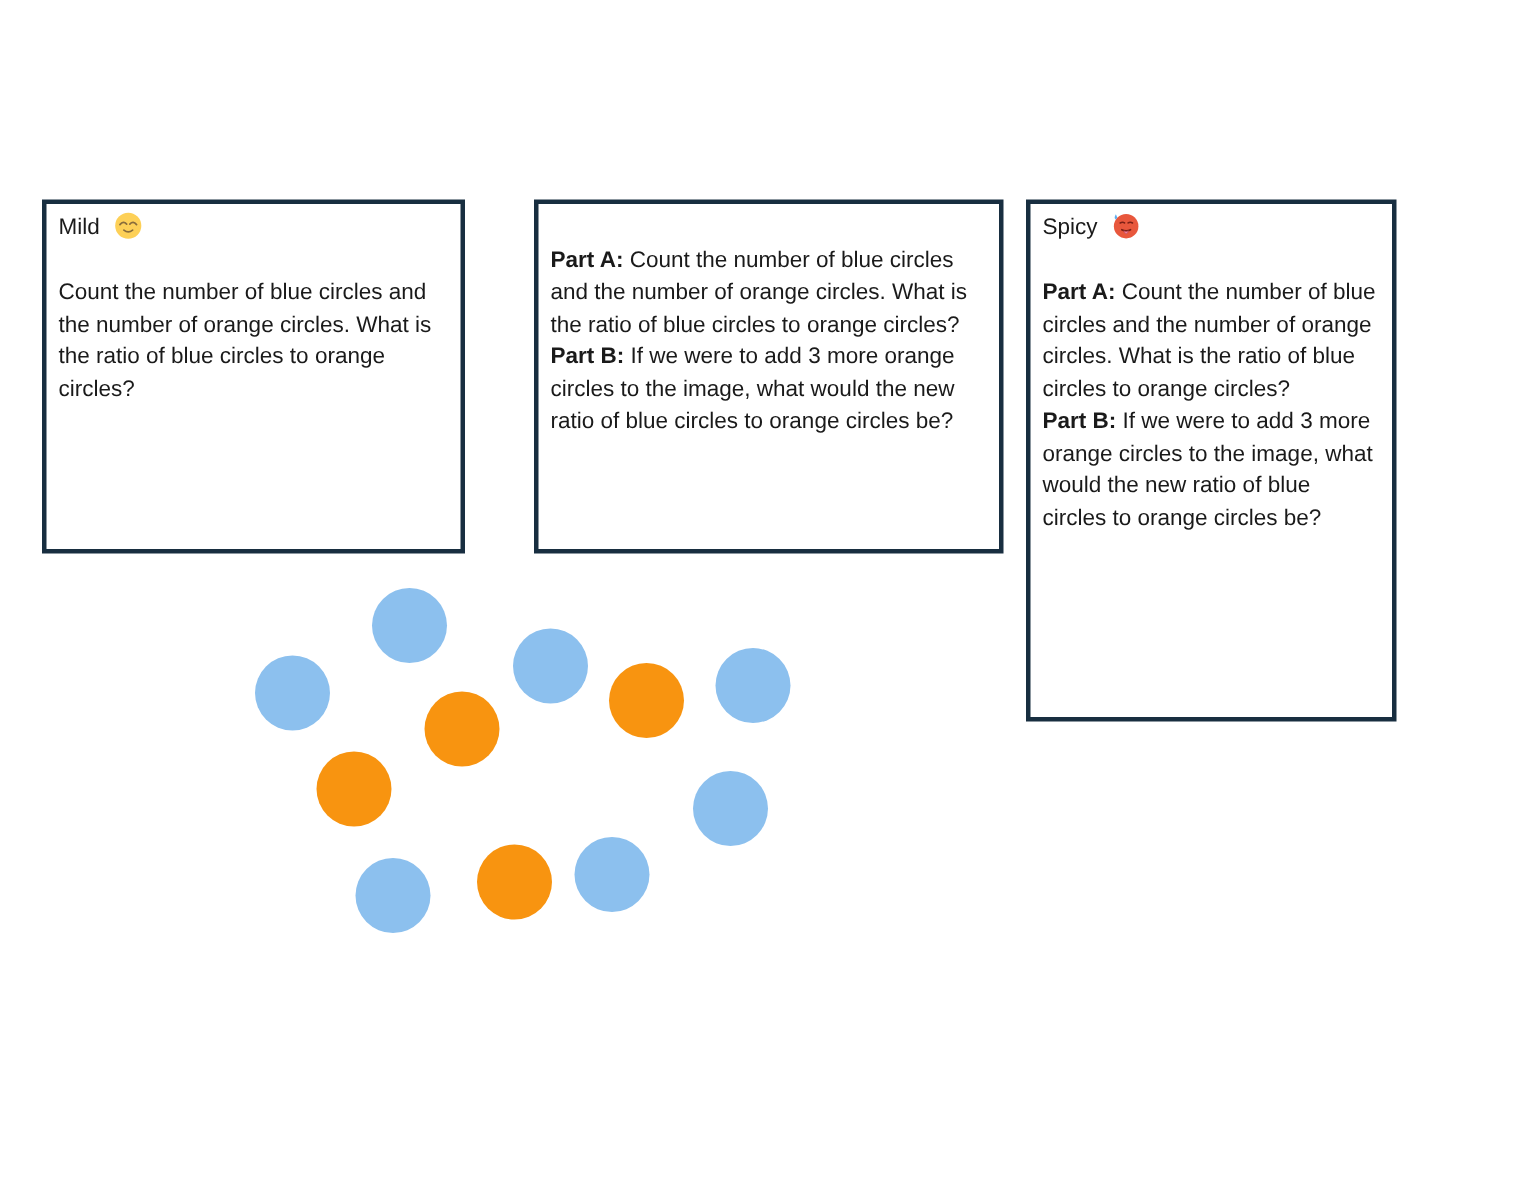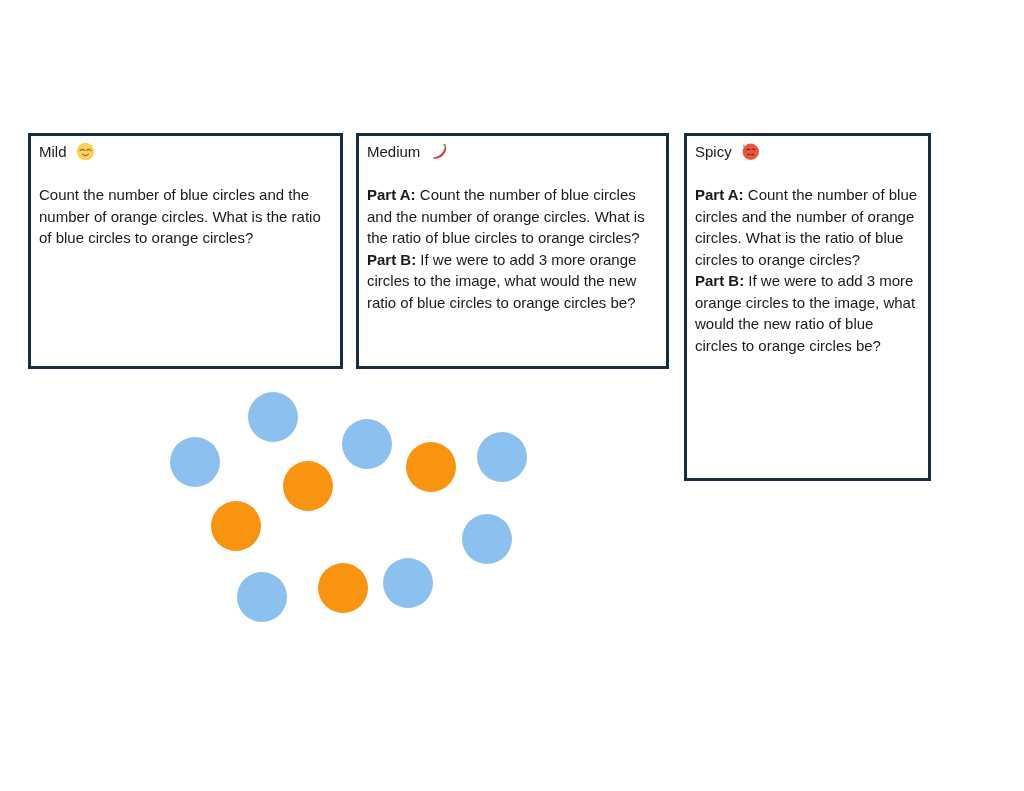--- a/index.html
+++ b/index.html
@@ -17,21 +17,21 @@
   }
   .card{
     position:absolute;
     box-sizing:border-box;
     border:3px solid var(--box-border);
     background:#ffffff;
     padding:5px 9px 5px 8px;
     font-size:15px;
     line-height:21.5px;
   }
-  .card-1{left:28px;top:133px;width:315px;height:236px;}
+  .card-1{left:28px;top:133px;width:282px;height:236px;}
   .card-2{left:356px;top:133px;width:313px;height:236px;}
   .card-3{left:684px;top:133px;width:247px;height:348px;}
   .card-title{white-space:nowrap;}
   .emoji{
     display:inline-block;
     width:19px;height:19px;
     vertical-align:-4px;
     margin-left:5px;
   }
   .emoji svg{display:block;width:100%;height:100%;}
@@ -64,29 +64,20 @@
         </svg>
       </span>
     </div>
     <div class="spacer"></div>
     <div class="card-body">
       <p><span>Count the number of blue circles and the number of orange circles. What is the ratio of blue circles to orange circles?</span></p>
     </div>
   </section>
 
   <section class="card card-2">
-    <div class="card-title">
-      <span>Medium</span>
-      <span class="emoji">
-        <svg viewBox="0 0 36 36" xmlns="http://www.w3.org/2000/svg">
-          <path fill="#DD2E44" d="M30.5 8c1.5 9-4.5 19.5-15.5 23-4.8 1.5-9.3.3-9-1.2.3-1.4 3.6-.8 7.8-2.4C22.5 24 27.5 16.5 28 8.5z"></path>
-          <path fill="#77B255" d="M29.6 3.2c-2.8-.6-4.6 1.3-4.9 3.5l3.5 2.2c2-1 3.2-5.1 1.4-5.7z"></path>
-        </svg>
-      </span>
-    </div>
     <div class="spacer"></div>
     <div class="card-body">
       <p><strong>Part A:</strong> <span>Count the number of blue circles and the number of orange circles. What is the ratio of blue circles to orange circles?</span></p>
       <p><strong>Part B:</strong> <span>If we were to add 3 more orange circles to the image, what would the new ratio of blue circles to orange circles be?</span></p>
     </div>
   </section>
 
   <section class="card card-3">
     <div class="card-title">
       <span>Spicy</span>

